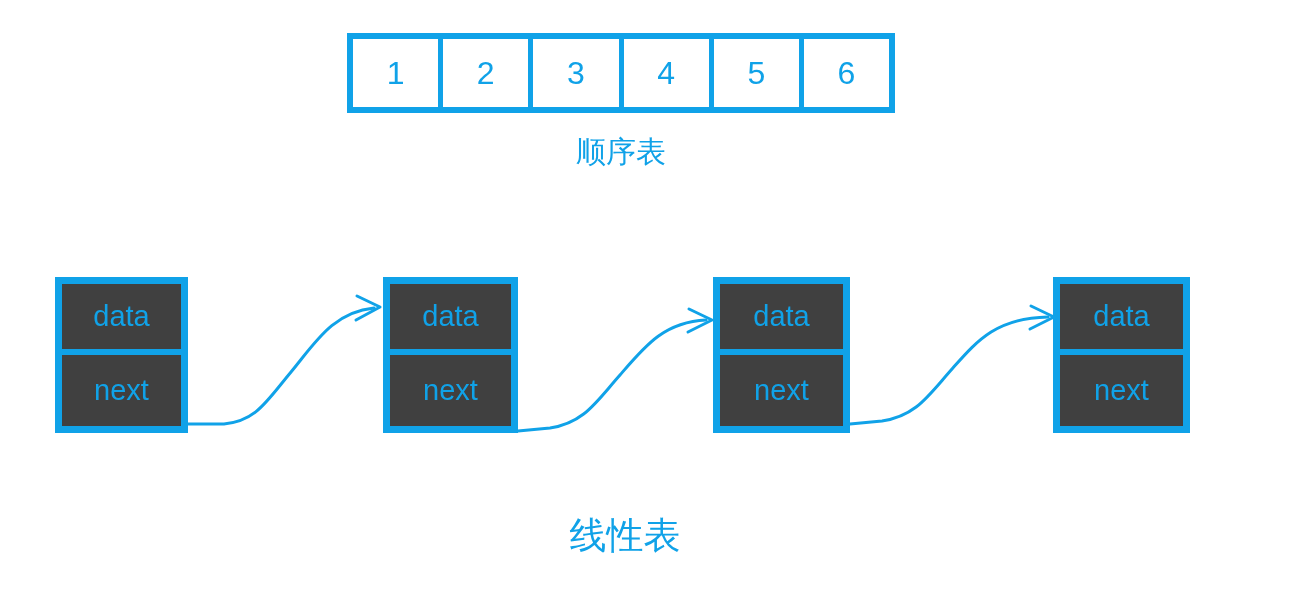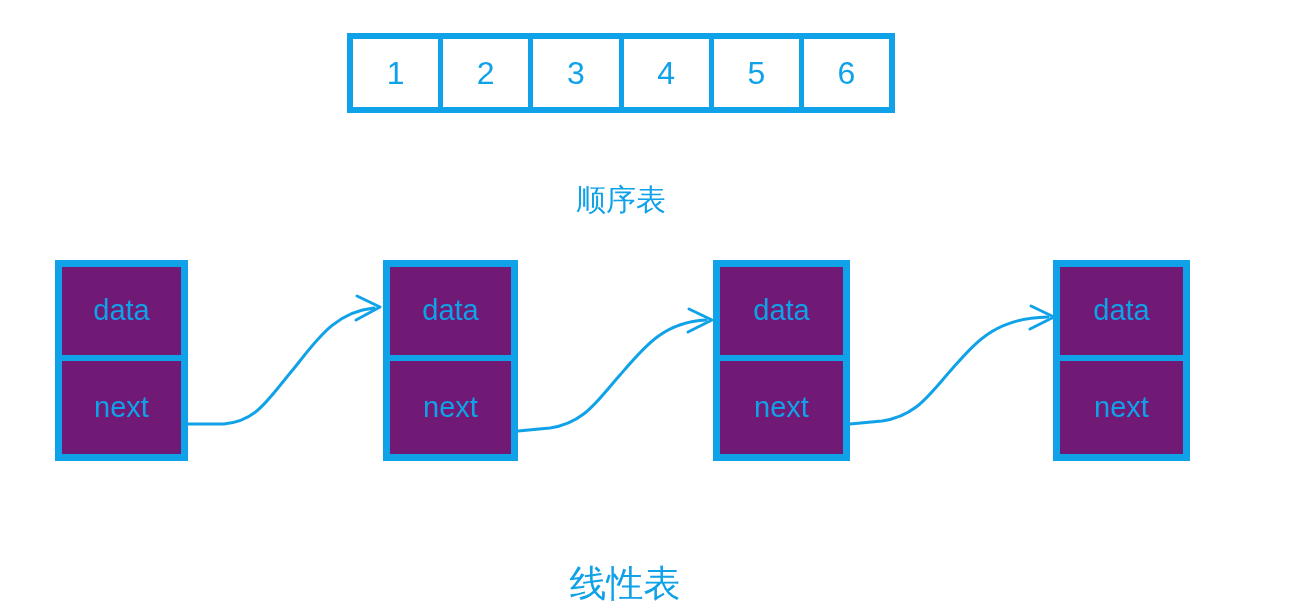--- a/index.html
+++ b/index.html
@@ -34,31 +34,30 @@
     border-left: 5px solid var(--blue);
   }
   .seq-cell:first-child { border-left: none; }
   
   .diagram-label {
     position: absolute;
     color: var(--blue);
     text-align: center;
     font-size: 30px;
     line-height: 36px;
-    margin-top: 48px;
   }
   .seq-label { left: 347px; top: 134px; width: 548px; }
   .list-label { left: 347px; top: 518px; width: 556px; font-size: 37px; }
   
   .node {
     position: absolute;
-    top: 260px;
-    width: 135px; height: 201px;
+    top: 277px;
+    width: 135px; height: 156px;
     border: 7px solid var(--blue);
-    background: #701a75;
+    background: #404040;
   }
   .node-1 { left: 55px; width: 133px; }
   .node-2 { left: 383px; }
   .node-3 { left: 713px; width: 137px; }
   .node-4 { left: 1053px; width: 137px; }
   .node-cell {
     height: 50%;
     display: flex;
     align-items: center;
     justify-content: center;

